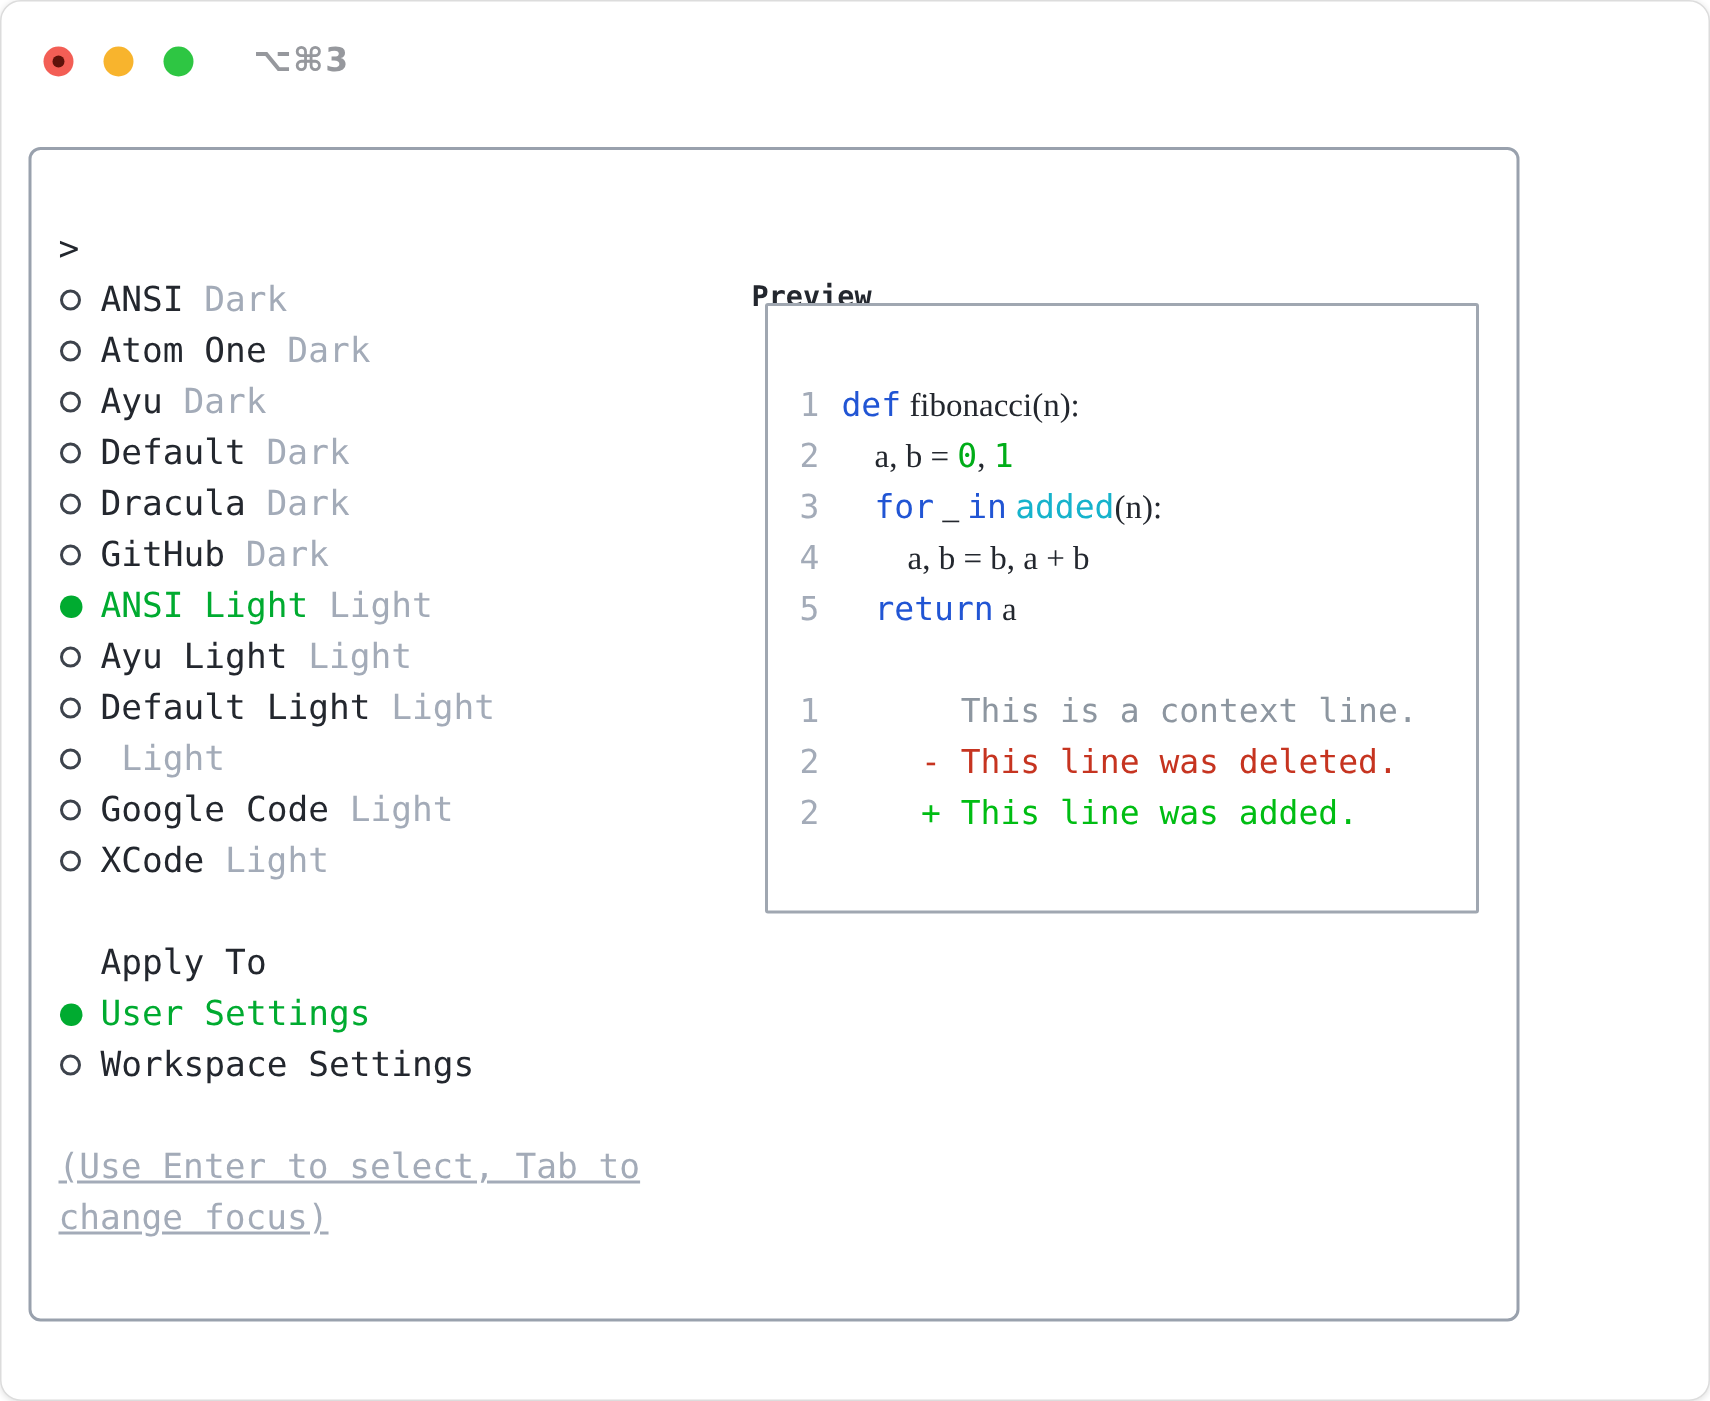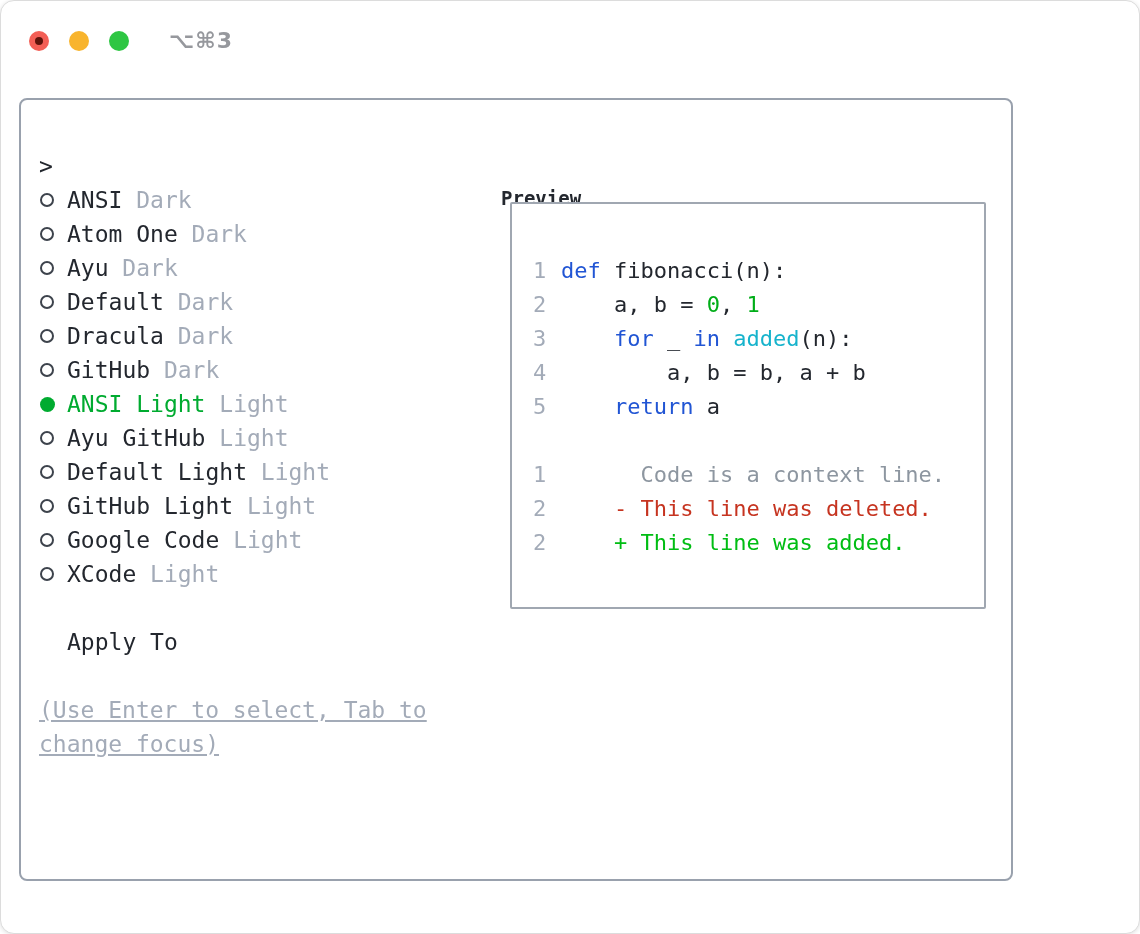--- a/index.html
+++ b/index.html
@@ -45,21 +45,21 @@
   .opt-variant { color:var(--muted); margin-left:13.8px; white-space:pre; }
   .hint-line { height:34px; display:flex; align-items:center; color:var(--muted); white-space:pre;text-decoration:underline; }
   
   .preview-label { position:absolute; left:480px; top:49px; height:34px;
     display:flex; align-items:center; font-size:19px; font-weight:bold;margin-top:32px; }
   .preview-box { position:absolute; left:489px; top:102px; width:476px; height:407px;
     border:2px solid #a0a7b1; border-radius:2px; padding:49px 0 0 21px; background:#fff; }
   .crow { height:34px; display:flex; align-items:center; font-size:22px; }
   .lnum { width:15px; margin-right:13px; color:var(--muted); flex:none; white-space:pre; }
   .ctext { white-space:pre; color:var(--text); }
-  .tok-plain { color:var(--text); }
+  .tok-plain { color:var(--text);font-family:Liberation Serif, serif; }
   .tok-keyword { color:var(--blue-keyword); }
   .tok-builtin { color:var(--cyan-builtin); }
   .tok-number { color:var(--green-number); }
   .diff-context { color:var(--context-gray); }
   .diff-deleted { color:var(--red-deleted); }
   .diff-added { color:var(--green-added); }
 </style>
 </head>
 <body>
 
@@ -131,35 +131,34 @@
     <span class="prefix-cell">
               <span class="radio selected"></span>
             </span>
     <span class="opt-name selected">ANSI Light</span>
     <span class="opt-variant">Light</span>
   </div>
           <div class="row">
     <span class="prefix-cell">
               <span class="radio"></span>
             </span>
-    <span class="opt-name">Ayu GitHub</span>
+    <span class="opt-name">Ayu Light</span>
     <span class="opt-variant">Light</span>
   </div>
           <div class="row">
     <span class="prefix-cell">
               <span class="radio"></span>
             </span>
     <span class="opt-name">Default Light</span>
     <span class="opt-variant">Light</span>
   </div>
           <div class="row">
     <span class="prefix-cell">
               <span class="radio"></span>
             </span>
-    <span class="opt-name">GitHub Light</span>
     <span class="opt-variant">Light</span>
   </div>
           <div class="row">
     <span class="prefix-cell">
               <span class="radio"></span>
             </span>
     <span class="opt-name">Google Code</span>
     <span class="opt-variant">Light</span>
   </div>
           <div class="row">
@@ -168,20 +167,36 @@
             </span>
     <span class="opt-name">XCode</span>
     <span class="opt-variant">Light</span>
   </div>
         </div>
       <div class="row"></div>
       <div class="row">
         <span class="prefix-cell"></span>
         <span class="opt-name">Apply To</span>
       </div>
+      <div id="apply-list">
+          <div class="row">
+    <span class="prefix-cell">
+              <span class="radio selected"></span>
+            </span>
+    <span class="opt-name selected">User Settings</span>
+
+  </div>
+          <div class="row">
+    <span class="prefix-cell">
+              <span class="radio"></span>
+            </span>
+    <span class="opt-name">Workspace Settings</span>
+
+  </div>
+        </div>
       <div class="row"></div>
       <div id="hint">
           <div class="hint-line">(Use Enter to select, Tab to</div>
           <div class="hint-line">change focus)</div>
         </div>
     </div>
 
     <div class="preview-label">Preview</div>
 
     <div class="preview-box">
@@ -204,21 +219,21 @@
   </div>
           <div class="crow">
     <span class="lnum">5</span>
             <span class="ctext"><span class="tok-plain">    </span><span class="tok-keyword">return</span><span class="tok-plain"> a</span></span>
   </div>
         </div>
       <div class="crow"></div>
       <div id="diff-lines">
           <div class="crow">
     <span class="lnum">1</span>
-            <span class="ctext diff-context">      Code is a context line.</span>
+            <span class="ctext diff-context">      This is a context line.</span>
   </div>
           <div class="crow">
     <span class="lnum">2</span>
             <span class="ctext diff-deleted">    - This line was deleted.</span>
   </div>
           <div class="crow">
     <span class="lnum">2</span>
             <span class="ctext diff-added">    + This line was added.</span>
   </div>
         </div>

